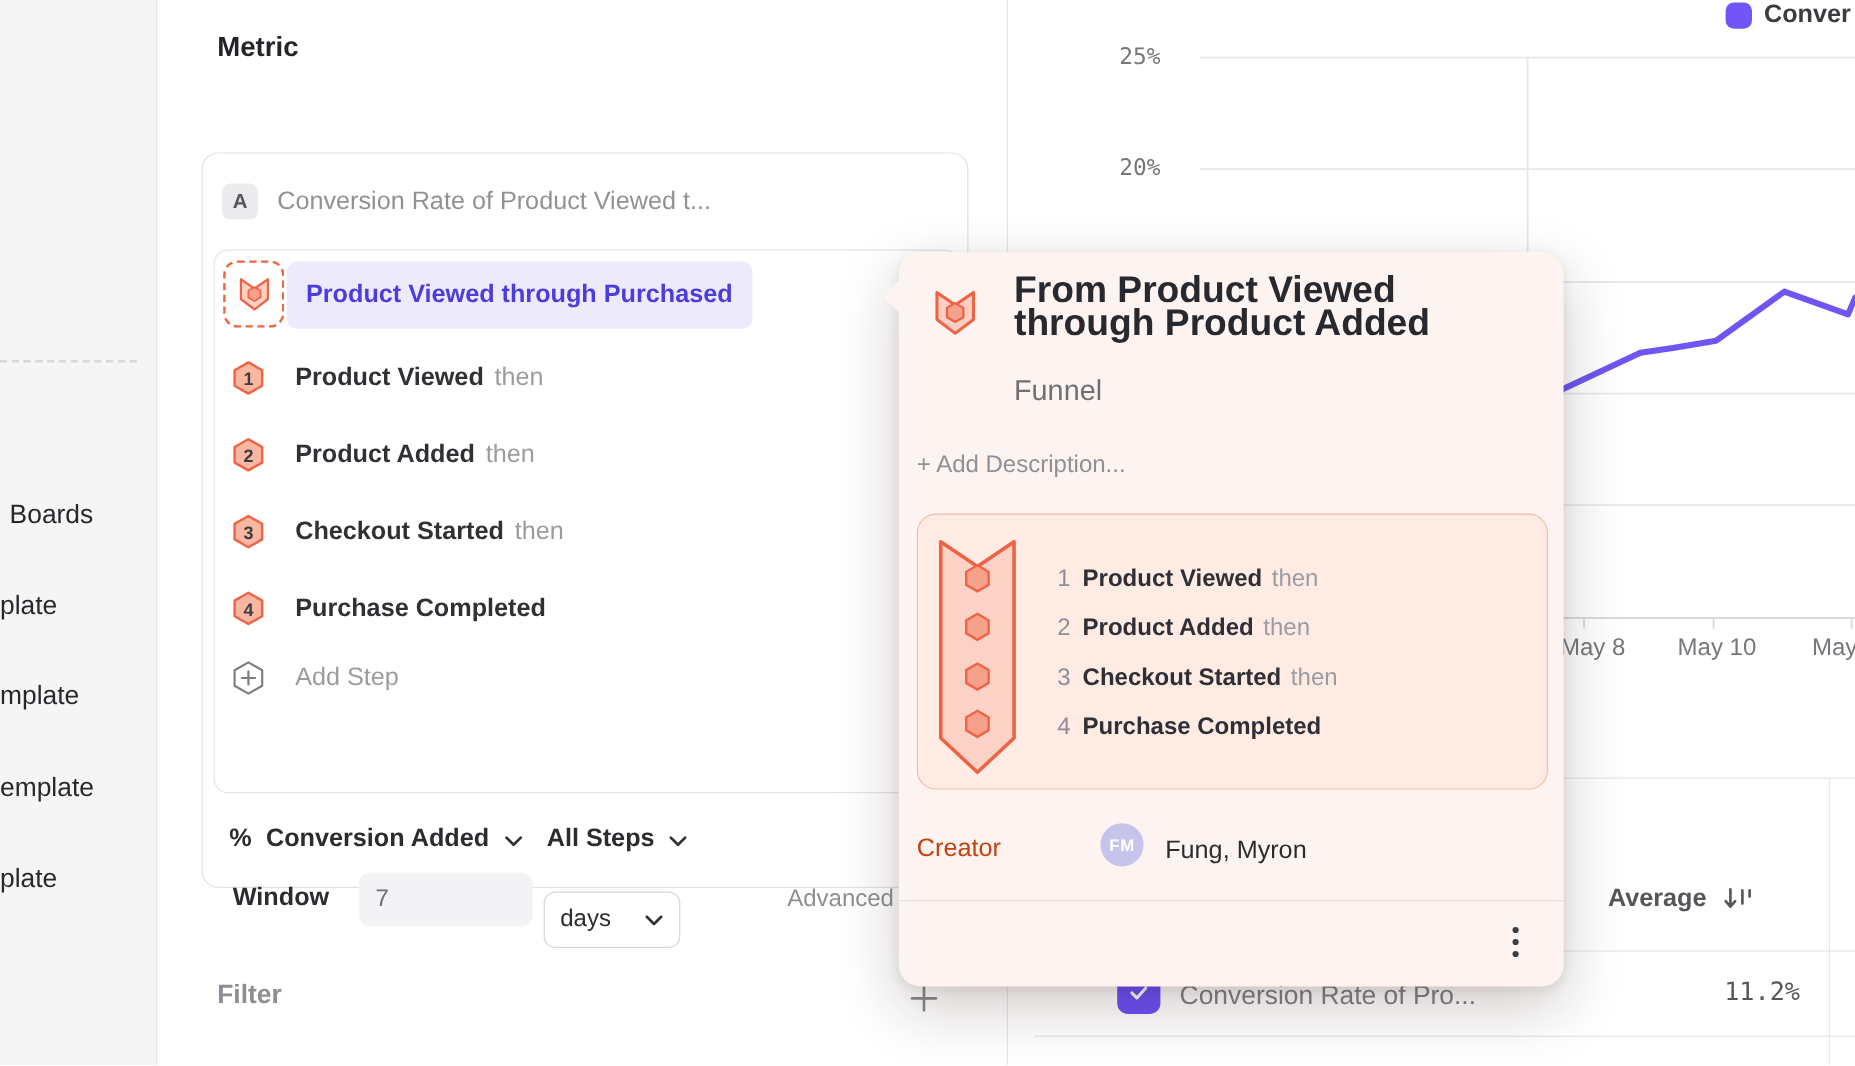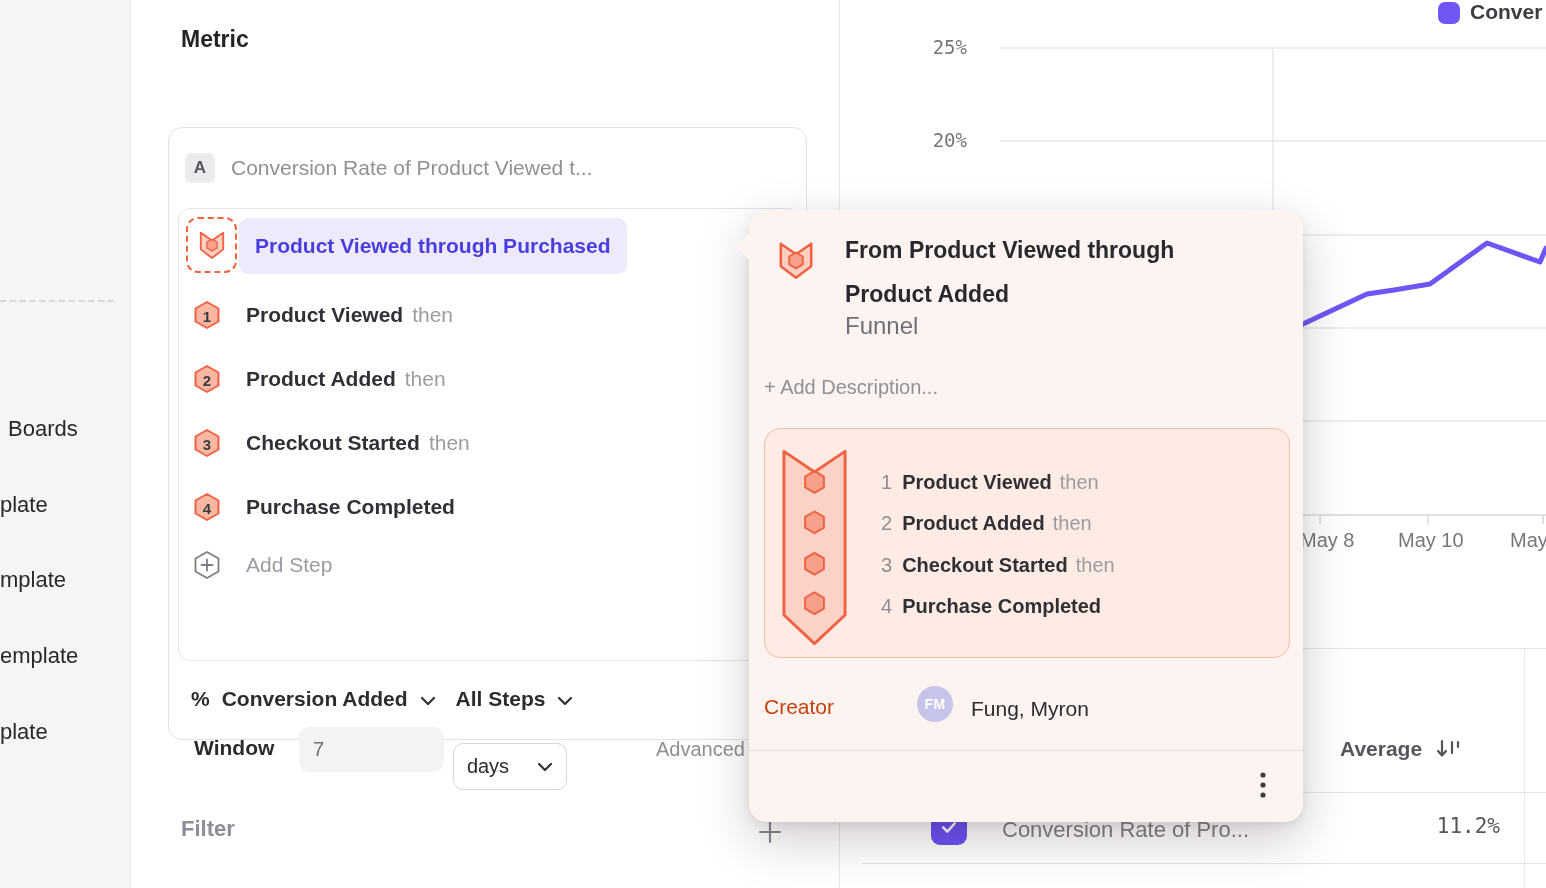--- a/index.html
+++ b/index.html
@@ -54,28 +54,28 @@
   .legend-label{font-size:21px;font-weight:600;color:#3b3c41;white-space:nowrap;}
   .ytick{width:60px;text-align:right;font-size:19px;color:#76777d;}
   .xtick{font-size:20px;color:#76777d;white-space:nowrap;}
 
   
   .t-line{background:#e7e7ea;}
   .avg-header{left:1340px;top:737px;display:flex;align-items:center;gap:12px;cursor:pointer;}
   .avg-label{font-size:21px;font-weight:600;color:#55565c;}
   .row-check{left:931px;top:809px;width:36px;height:36px;border-radius:9px;background:#6b50f6;
              display:flex;align-items:center;justify-content:center;cursor:pointer;}
-  .row-label{left:983px;top:817px;font-size:22px;font-weight:500;color:#808187;white-space:nowrap;margin-left:19px;}
+  .row-label{left:983px;top:817px;font-size:22px;font-weight:500;color:#808187;white-space:nowrap;}
   .row-value{left:1380px;top:814px;width:120px;text-align:right;font-size:21px;color:#55565c;}
 
   
   .popover{left:749px;top:210px;width:554px;height:612px;background:#fdf4f1;border-radius:18px;z-index:10;
            box-shadow:0 18px 50px rgba(50,25,20,.22),0 3px 10px rgba(0,0,0,.08);}
   .pop-arrow{position:absolute;left:-9px;top:27px;width:20px;height:20px;background:#fdf4f1;border-radius:3px;transform:rotate(45deg);}
-  .pop-title{position:absolute;left:96px;top:18px;width:392px;font-size:23px;line-height:44px;font-weight:700;color:#28292e;}
+  .pop-title{position:absolute;left:96px;top:18px;width:392px;font-size:31px;line-height:27px;font-weight:700;color:#28292e;}
   .pop-type{position:absolute;left:96px;top:102px;font-size:24px;color:#6f7076;}
   .pop-desc{position:absolute;left:15px;top:166px;font-size:20px;font-weight:500;color:#8f9096;cursor:pointer;}
   .pop-card{position:absolute;left:15px;top:218px;width:524px;height:228px;background:#fdebe4;
             border:1.5px solid #f4bca9;border-radius:16px;}
   .pop-step{position:absolute;left:116px;height:28px;display:flex;align-items:center;font-size:20px;}
   .pop-step .n{color:#8e8f96;font-weight:500;margin-right:10px;}
   .pop-step .nm{color:#2f3036;font-weight:600;}
   .pop-step .sp{color:#9b9ca2;margin-left:8px;}
   .creator-label{position:absolute;left:15px;top:485px;font-size:21px;font-weight:500;color:#c2410c;}
   .avatar{position:absolute;left:168px;top:476px;width:36px;height:36px;border-radius:50%;background:#c7c4ec;

